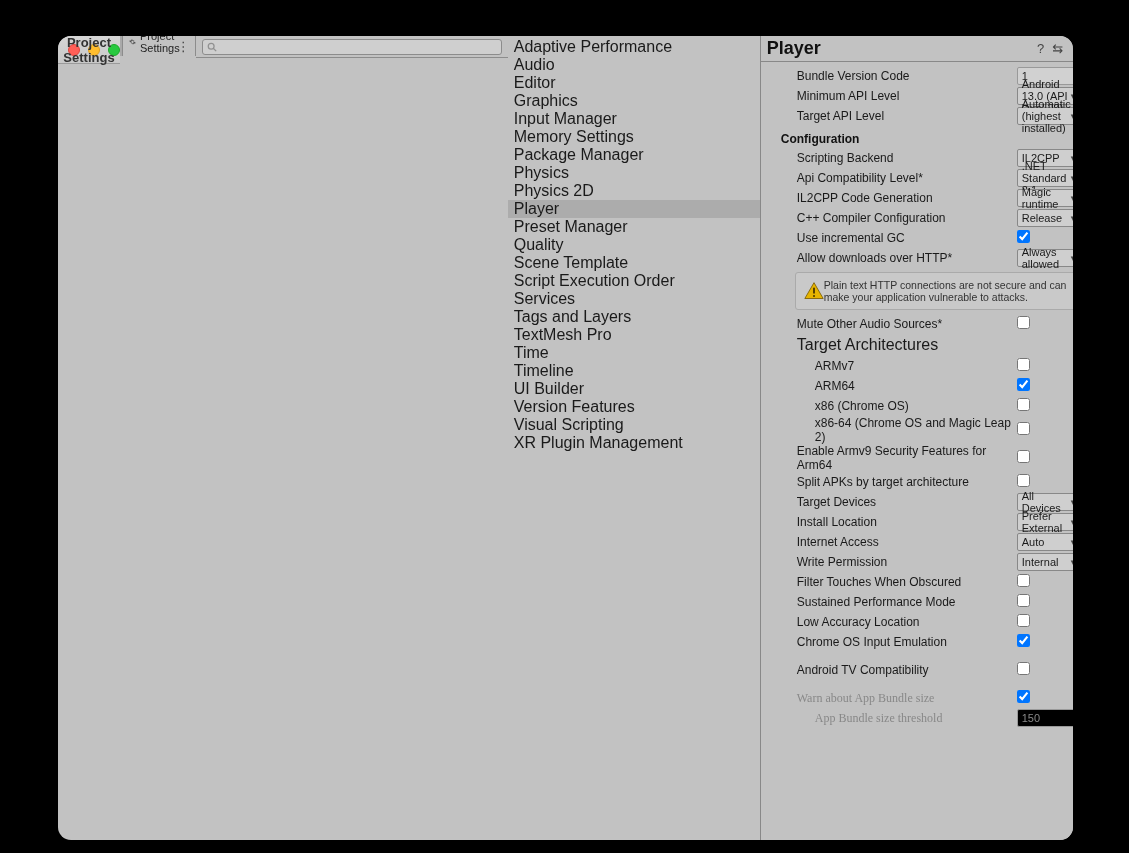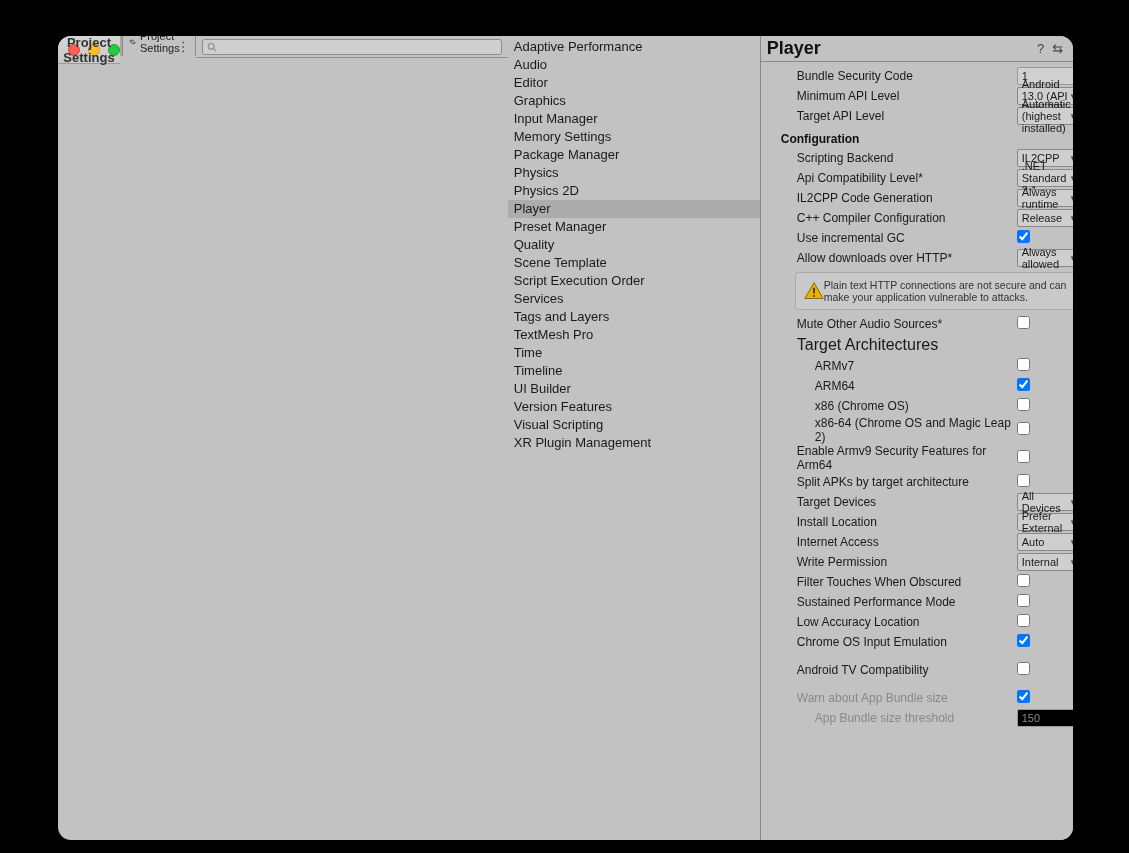--- a/index.html
+++ b/index.html
@@ -30,41 +30,41 @@
   .tab-menu{position:absolute;right:6px;top:3px;font-size:13px;color:#444;cursor:default;}
   .searchrow{height:22px;background:#c2c2c2;display:flex;justify-content:flex-end;align-items:center;padding:0 6px;border-bottom:1px solid #8c8c8c;}
   .searchbox{
     width:300px;height:16px;border:1px solid #8c8c8c;background:#cfcfcf;border-radius:3px;
     display:flex;align-items:center;padding:0 4px;gap:4px;
   }
   .searchbox svg{width:10px;height:10px;opacity:.5;}
   .searchbox input{flex:1;border:none;background:transparent;font-size:10px;outline:none;}
   .body{flex:1;display:flex;min-height:0;}
   .sidebar{
-    width:253px;background:#c2c2c2;border-right:1px solid #888;font-size:13px;
+    width:253px;background:#c2c2c2;border-right:1px solid #888;font-size:16px;
     color:#1a1a1a;overflow:auto;padding-top:2px;
   }
   .sidebar .item{padding:1px 0 1px 6px;line-height:16px;cursor:default;white-space:nowrap;}
   .sidebar .item.selected{background:#acacac;}
   .main{flex:1;display:flex;flex-direction:column;background:#c2c2c2;min-width:0;}
   .header{
     height:26px;display:flex;align-items:center;justify-content:space-between;
     padding:0 6px;border-bottom:1px solid #888;
   }
   .header h1{font-size:18px;font-weight:600;color:#111;}
   .header .icons{display:flex;gap:8px;color:#444;}
   .header .icons span{font-size:13px;cursor:default;}
   .content{flex:1;overflow-y:auto;overflow-x:hidden;padding:4px 10px 8px 16px;position:relative;}
   .content::-webkit-scrollbar{width:14px;}
   .content::-webkit-scrollbar-track{background:#c2c2c2;}
   .content::-webkit-scrollbar-thumb{background:#9a9a9a;border-radius:7px;border:3px solid #c2c2c2;}
   .row{display:flex;align-items:center;min-height:20px;font-size:12px;color:#1a1a1a;}
   .row .label{width:240px;flex-shrink:0;padding-left:20px;}
   .row .label.indent1{padding-left:38px;}
-  .row .label.disabled{color:#888;}
+  .row .label.disabled{color:#888;font-family:Liberation Serif, serif;}
   .row .control{flex:1;}
   .section-title{font-weight:600;font-size:12px;color:#111;padding:6px 0 2px 4px;}
   input.textfield{
     width:100%;height:18px;border:1px solid #999;background:#d1d1d1;
     font-size:11px;padding:0 4px;border-radius:2px;color:#222;
   }
   input.textfield.disabled{color:#888;background:#000000;}
   .dropdown{
     width:100%;height:18px;border:1px solid #888;background:#cfcfcf;
     font-size:11px;padding:0 4px;border-radius:2px;display:flex;
@@ -148,21 +148,21 @@
         <div class="icons">
           <span>?</span>
           <span>⇆</span>
           <span>⋮</span>
         </div>
       </div>
 
       <div class="content">
 
         <div class="row">
-          <div class="label">Bundle Security Code</div>
+          <div class="label">Bundle Version Code</div>
           <div class="control"><input class="textfield" value="1" style=""></div>
         </div>
         <div class="row">
           <div class="label">Minimum API Level</div>
           <div class="control">
               <div class="dropdown">
                 <span>Android 13.0 (API level 33)</span>
                 <span class="arrow">▾</span>
               </div>
             </div>
@@ -194,21 +194,21 @@
               <div class="dropdown">
                 <span>.NET Standard 2.1</span>
                 <span class="arrow">▾</span>
               </div>
             </div>
         </div>
         <div class="row">
           <div class="label">IL2CPP Code Generation</div>
           <div class="control">
               <div class="dropdown">
-                <span>Always runtime</span>
+                <span>Magic runtime</span>
                 <span class="arrow">▾</span>
               </div>
             </div>
         </div>
         <div class="row">
           <div class="label">C++ Compiler Configuration</div>
           <div class="control">
               <div class="dropdown">
                 <span>Release</span>
                 <span class="arrow">▾</span>

